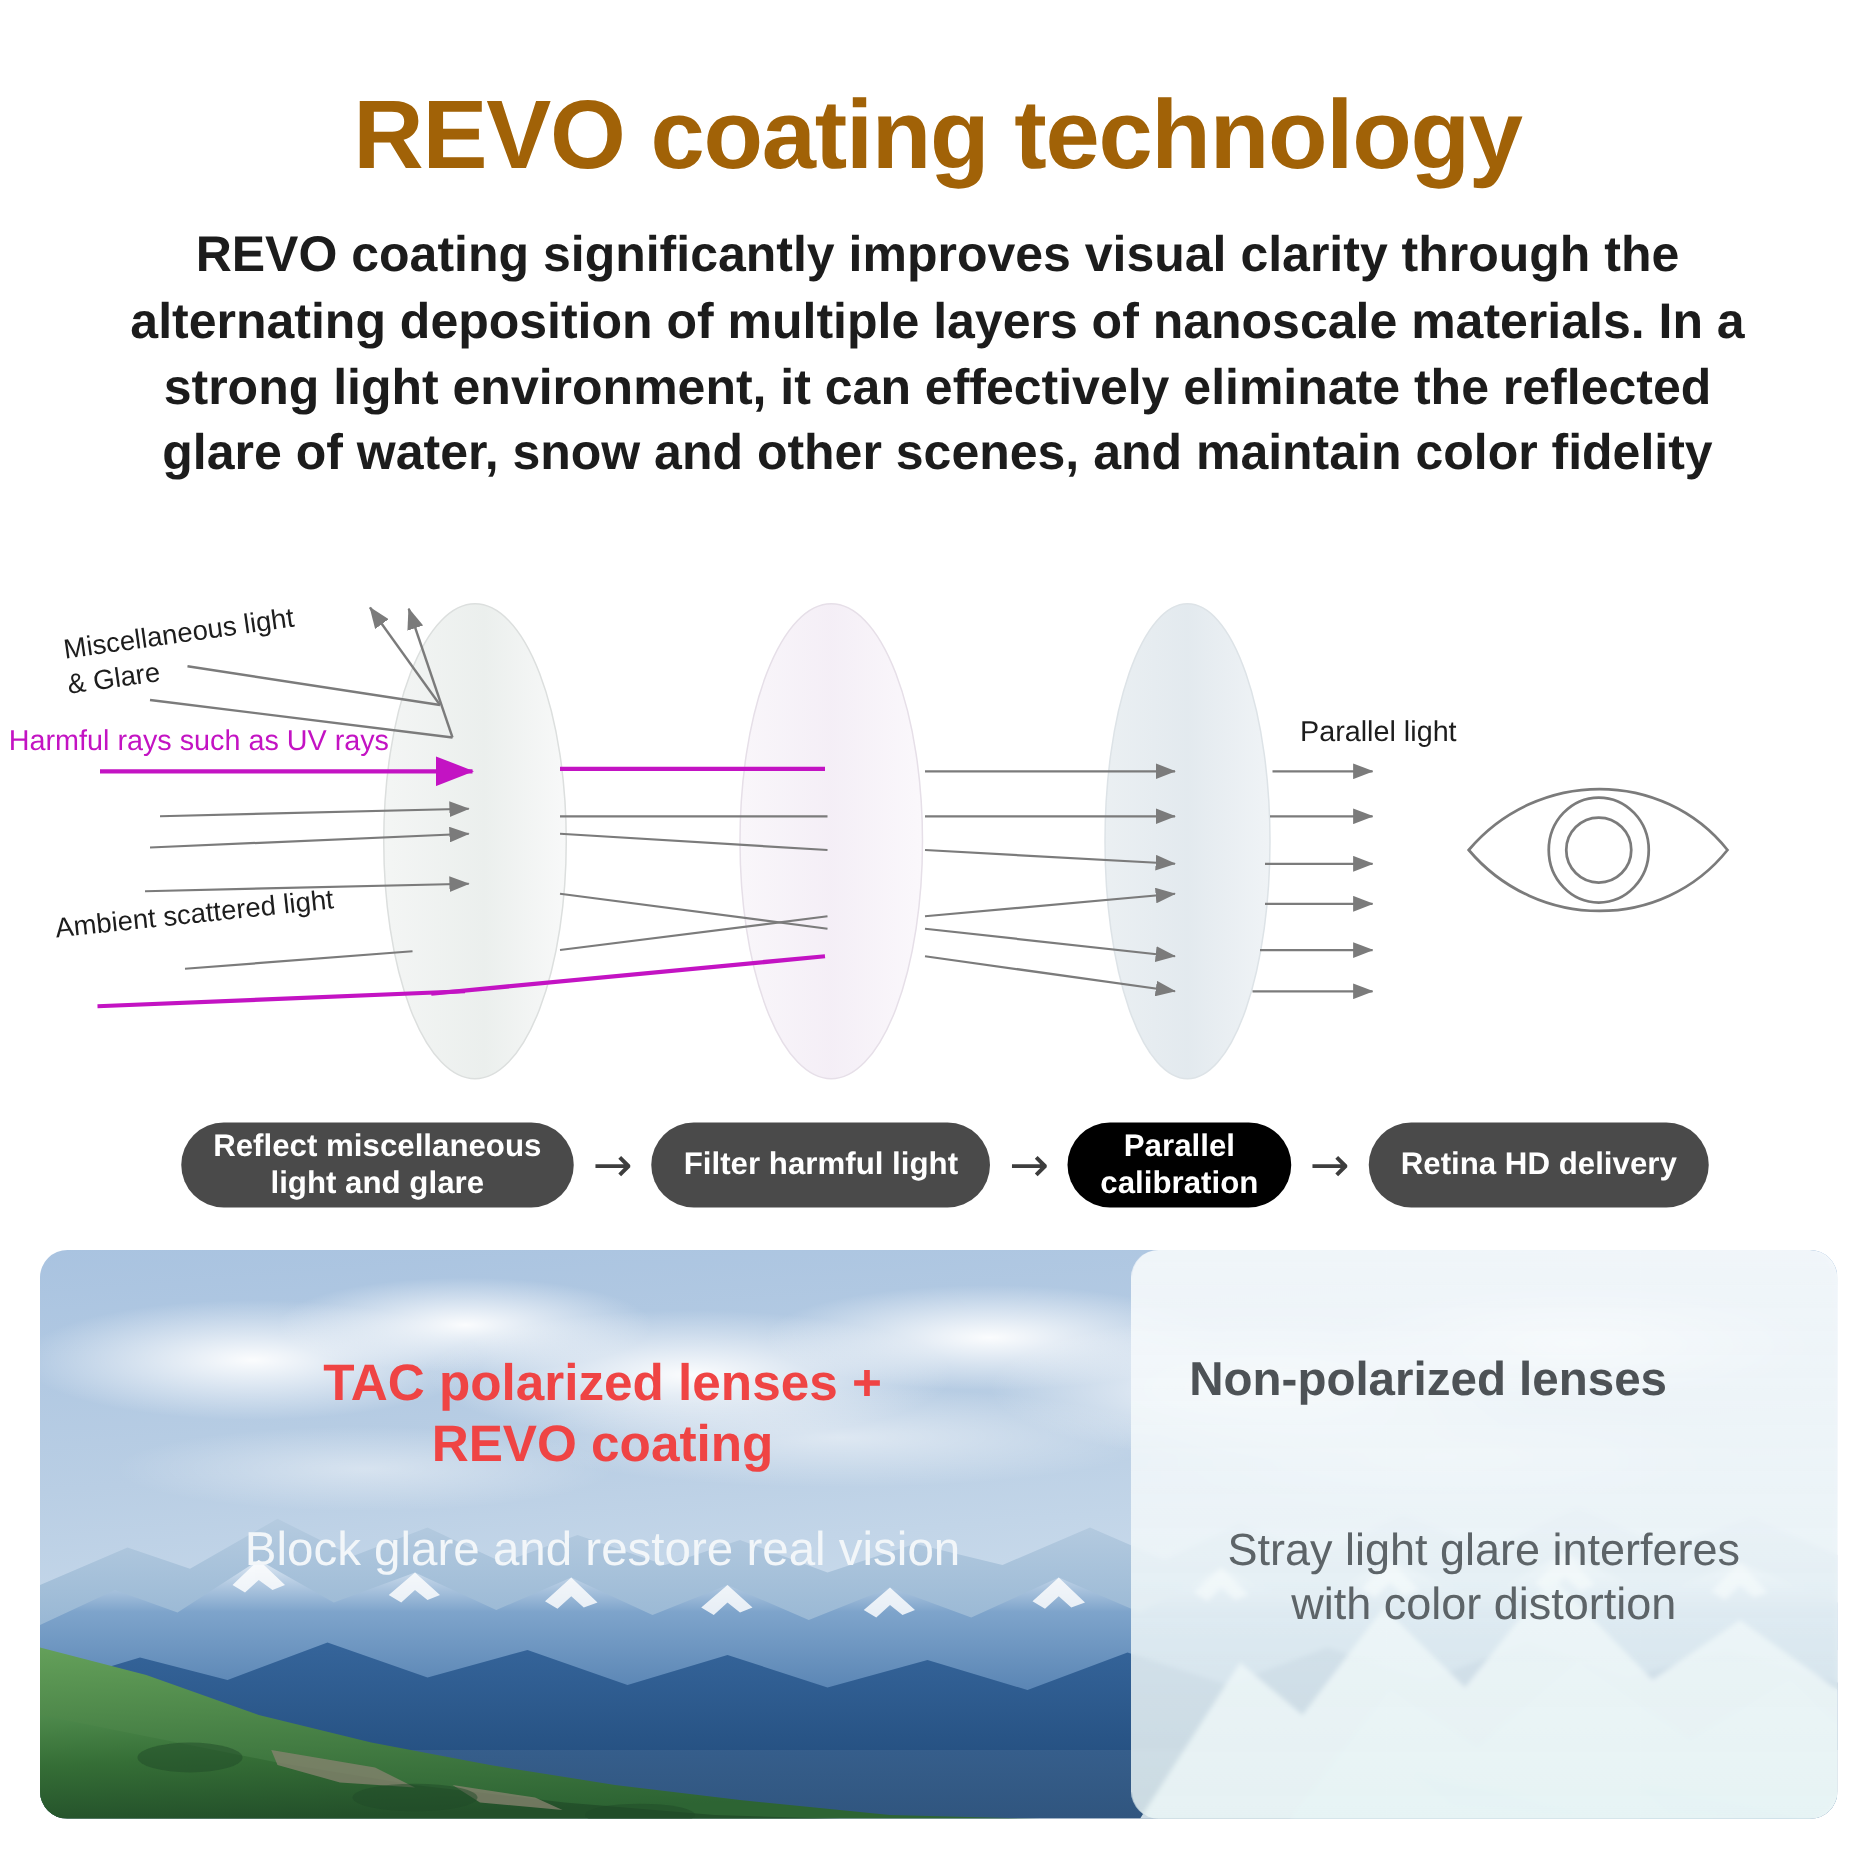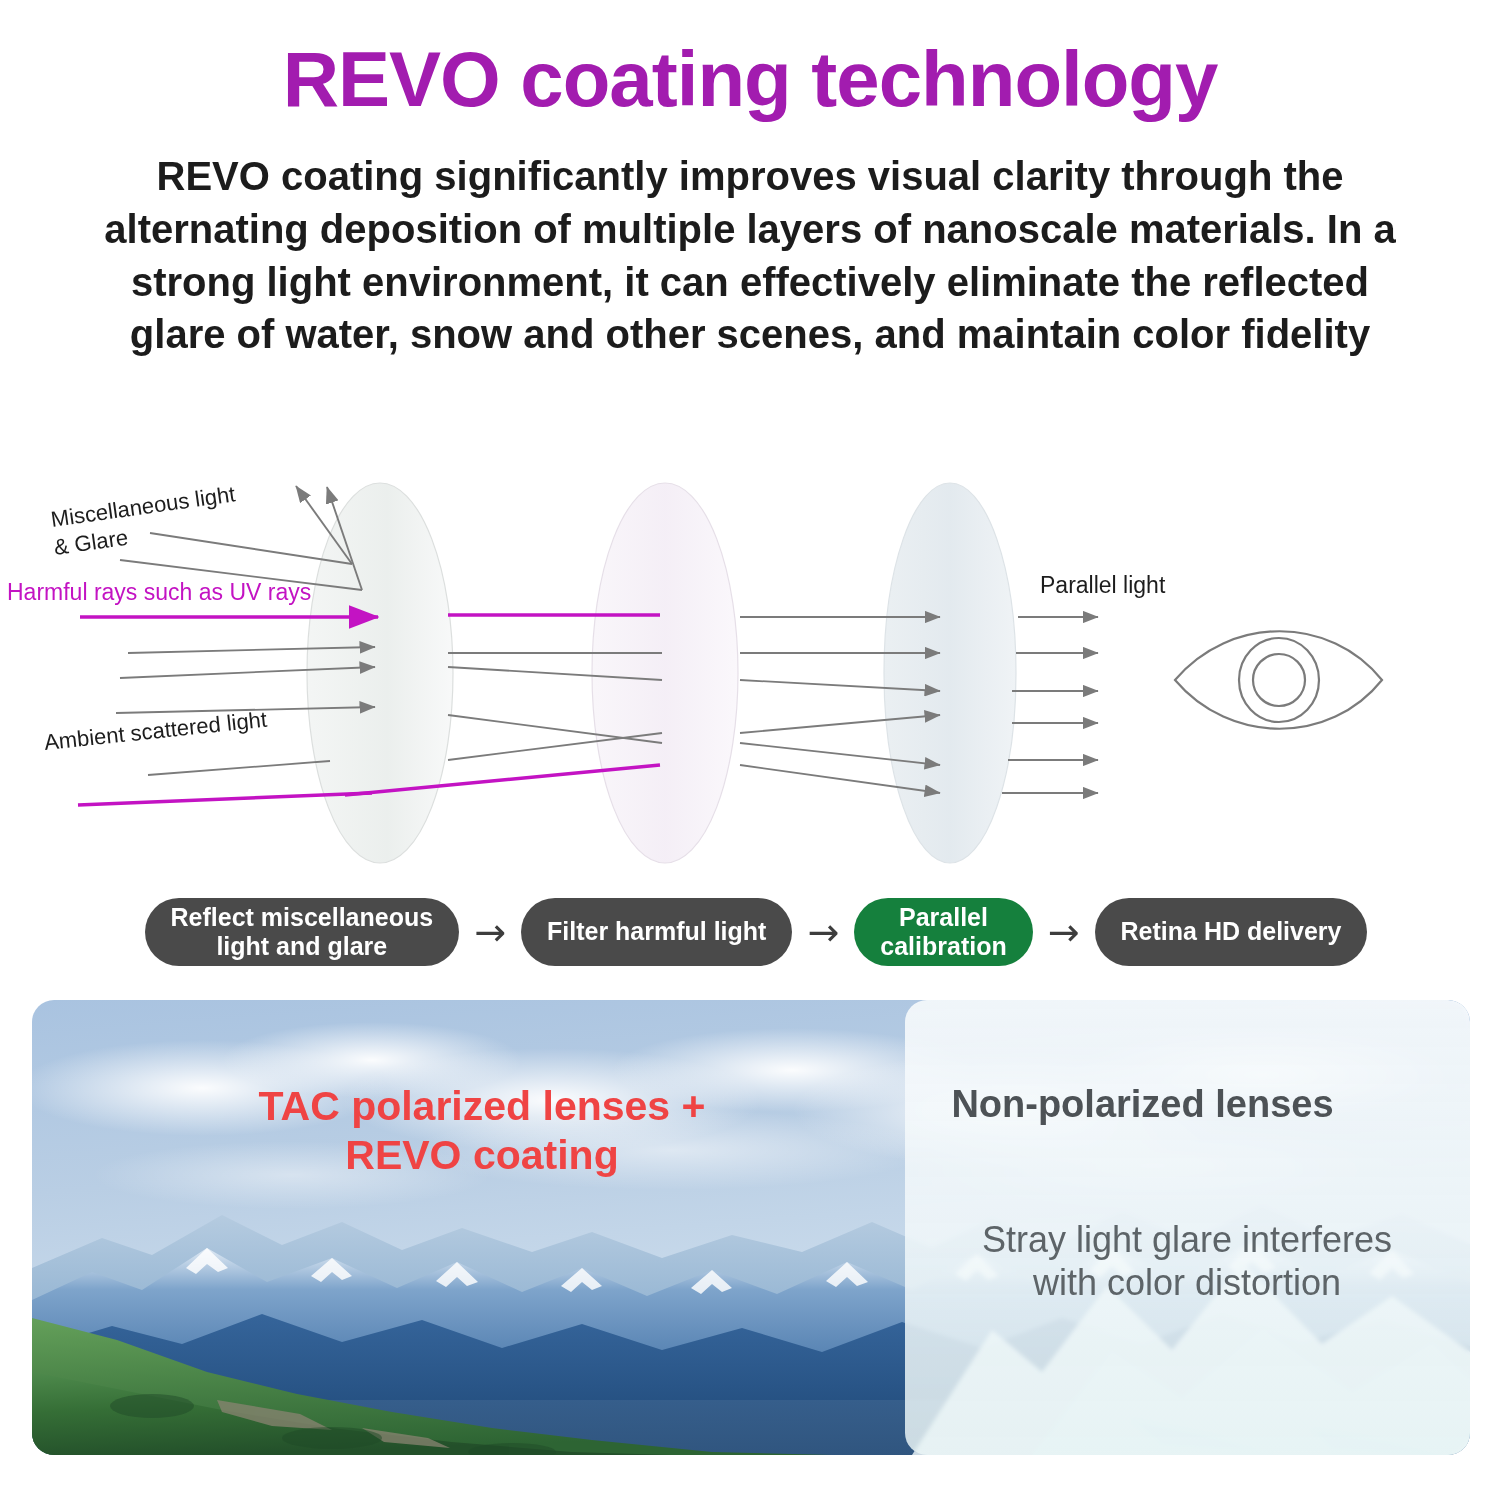--- a/index.html
+++ b/index.html
@@ -5,23 +5,23 @@
   * { margin:0; padding:0; box-sizing:border-box; }
   html,body { width:1500px; height:1500px; background:#ffffff; }
   body { font-family:"Liberation Sans", sans-serif; position:relative; overflow:hidden; }
 
   
   #headline {
     text-align:center;
     font-size:78px;
     font-weight:700;
     letter-spacing:-1px;
-    color:#a21caf;
+    color:#a16207;
     line-height:1;
-    padding-top:40px;
+    padding-top:68px;
   }
   #subcopy {
     text-align:center;
     font-size:40px;
     font-weight:700;
     color:#1c1c1c;
     line-height:1.32;
     margin:32px auto 0 auto;
     width:1310px;
   }
@@ -53,21 +53,21 @@
     line-height:1.18;
     text-align:center;
     display:flex;
     align-items:center;
     justify-content:center;
     padding:0 26px;
     height:68px;
     white-space:pre-line;
   }
   .pill.dark { background:#4a4a4a; }
-  .pill.accent { background:#15803d; }
+  .pill.accent { background:#000000; }
   .pill-arrow {
     font-size:38px;
     color:#3d3d3d;
     padding:0 15px;
     line-height:1;
     font-family:"DejaVu Sans", sans-serif;
   }
 
   
   #compare {
@@ -326,16 +326,17 @@
       <path d="M1100 420 L1180 436 L1240 452 L1130 446 Z"></path>
       <path d="M1280 430 L1360 442 L1410 455 L1300 450 Z"></path>
     </g>
   </svg>
   </div>
 
   <div id="right-overlay"></div>
 
   <div class="panel-text" id="left-title">TAC polarized lenses +
 REVO coating</div>
+  <div class="panel-text" id="left-sub">Block glare and restore real vision</div>
   <div class="panel-text" id="right-title">Non-polarized lenses</div>
   <div class="panel-text" id="right-sub">Stray light glare interferes
 with color distortion</div>
 </div>
 
 </body></html>

